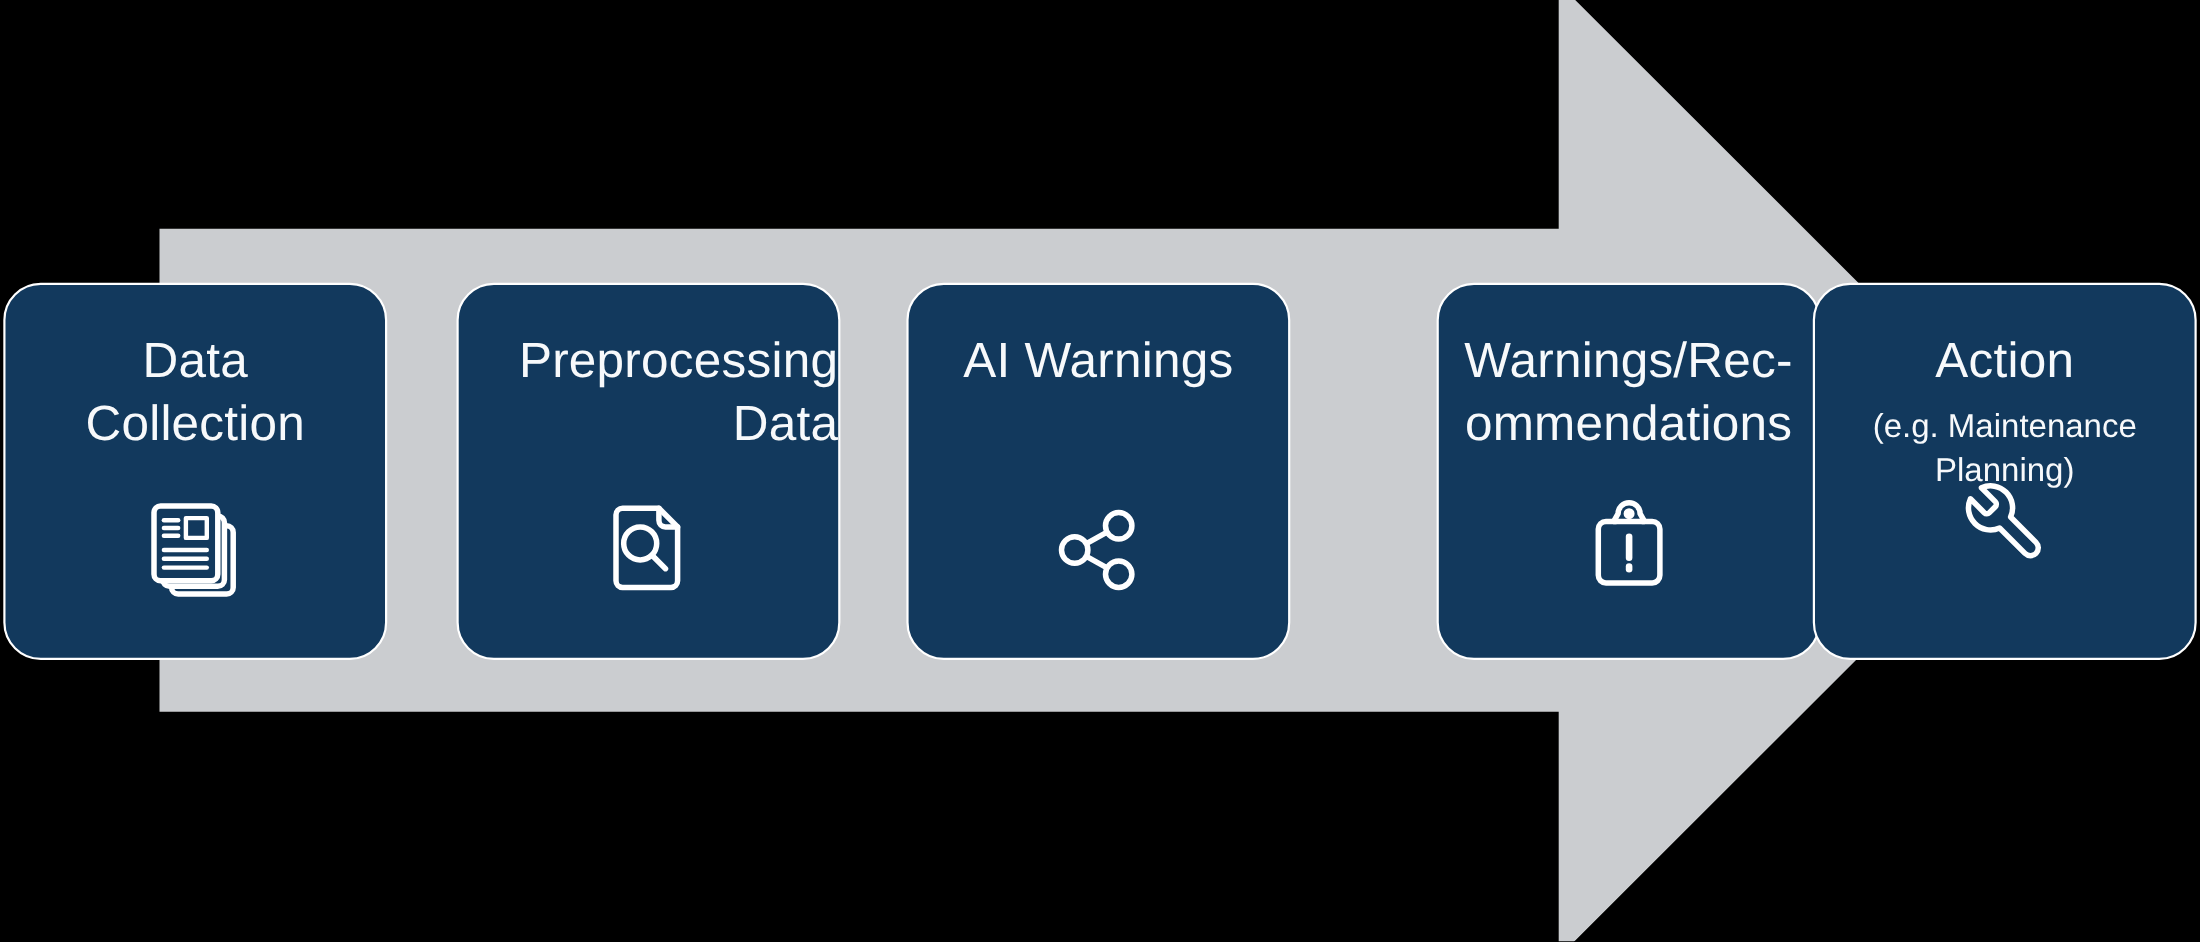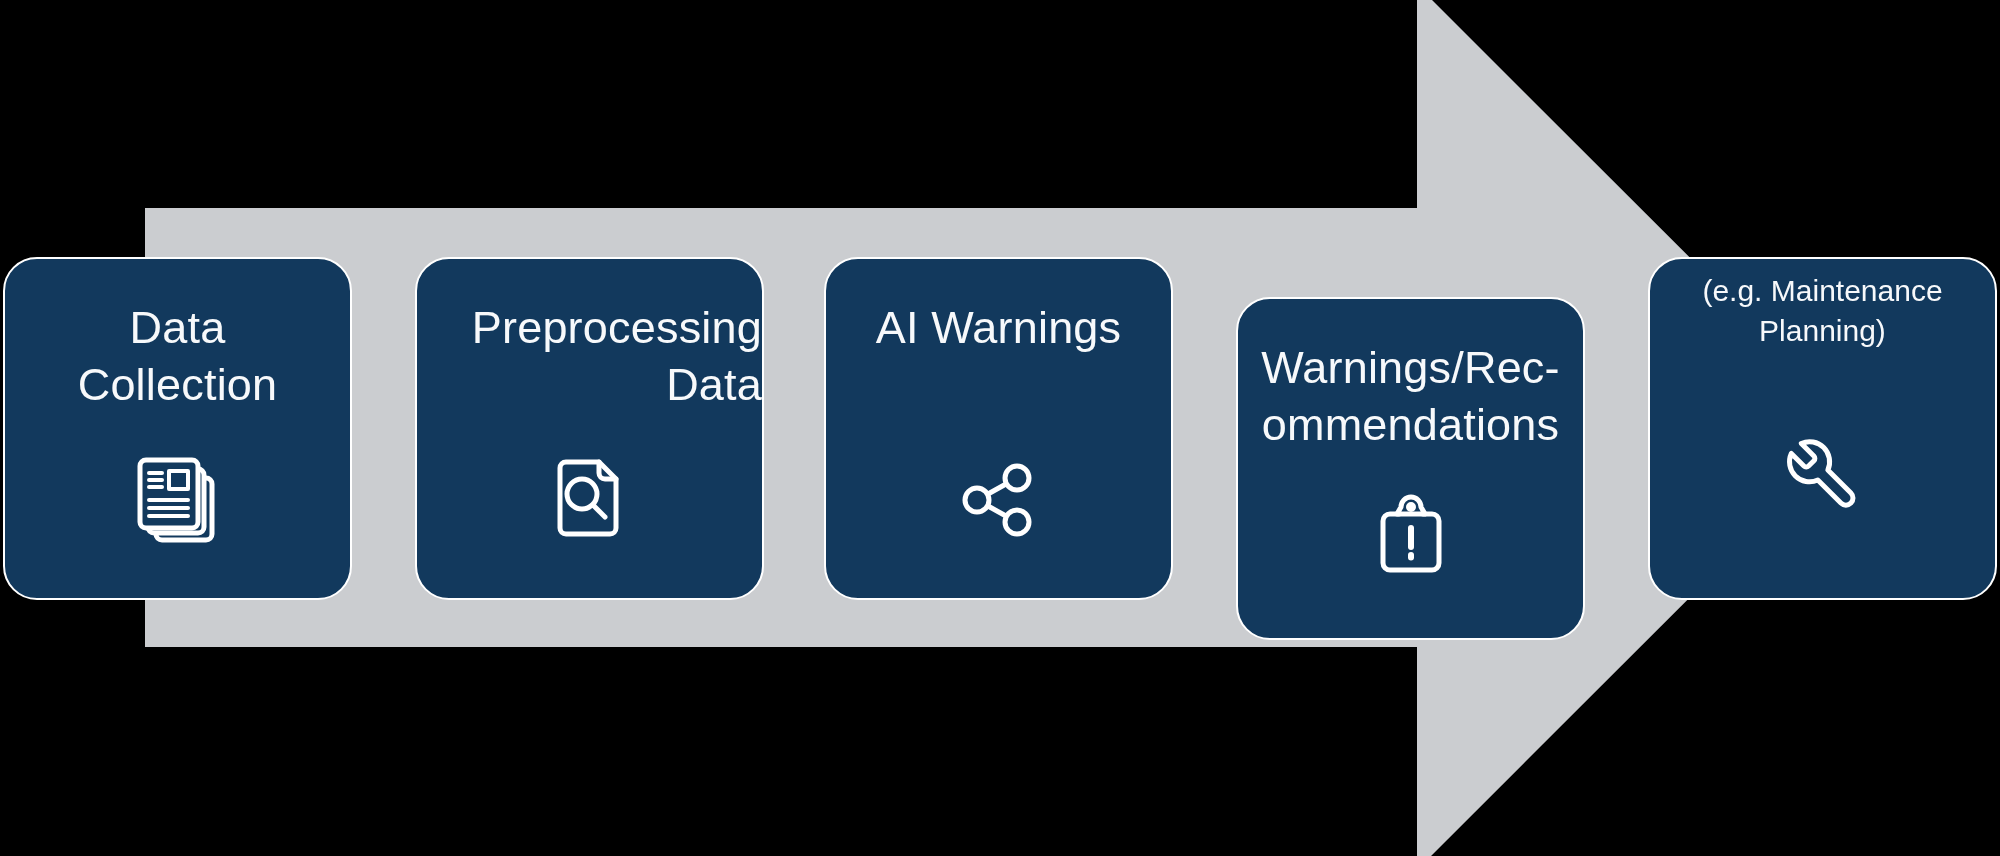--- a/index.html
+++ b/index.html
@@ -31,21 +31,21 @@
     box-sizing: border-box;
     background: #12395d;
     border: 2px solid #ffffff;
     border-radius: 34px;
     color: #f7f9fb;
     text-align: center;
   }
   .step-1 { left: 3px; }
   .step-2 { left: 415px; text-align: right; }
   .step-3 { left: 824px; }
-  .step-4 { left: 1236px; margin-top: 40px; }
+  .step-4 { left: 1306px; }
   .step-5 { left: 1648px; }
   .step-title {
     margin-top: 40px;
     font-size: 45px;
     line-height: 57px;
     font-weight: 400;
     white-space: pre-line;
     letter-spacing: 0.2px;
   }
   .step-subtitle {
@@ -140,20 +140,21 @@
           <path d="M34 22 l4 -7 a10 10 0 0 1 20 0 l4 7 z"></path>
           <circle cx="48" cy="15" r="2.5"></circle>
           <line x1="48" y1="36" x2="48" y2="55" stroke-width="6"></line>
           <line x1="48" y1="63" x2="48" y2="65.5" stroke-width="6"></line>
         </g>
       </svg>
     </div>
   </div>
 
   <div class="step step-5">
+    <div class="step-title">Action</div>
     <div class="step-subtitle">(e.g. Maintenance
 Planning)</div>
     <div class="icon-slot">
       <svg viewBox="0 0 96 96">
         <g transform="translate(96 0) scale(-1 1)">
           <g transform="translate(8 8) scale(3.34)">
             <path class="ic" stroke-width="1.5" d="M14.7 6.3a1 1 0 0 0 0 1.4l1.6 1.6a1 1 0 0 0 1.4 0l3.77-3.77a6 6 0 0 1-7.94 7.94l-6.91 6.91a2.12 2.12 0 0 1-3-3l6.91-6.91a6 6 0 0 1 7.94-7.94l-3.76 3.76z"></path>
           </g>
         </g>
       </svg>

